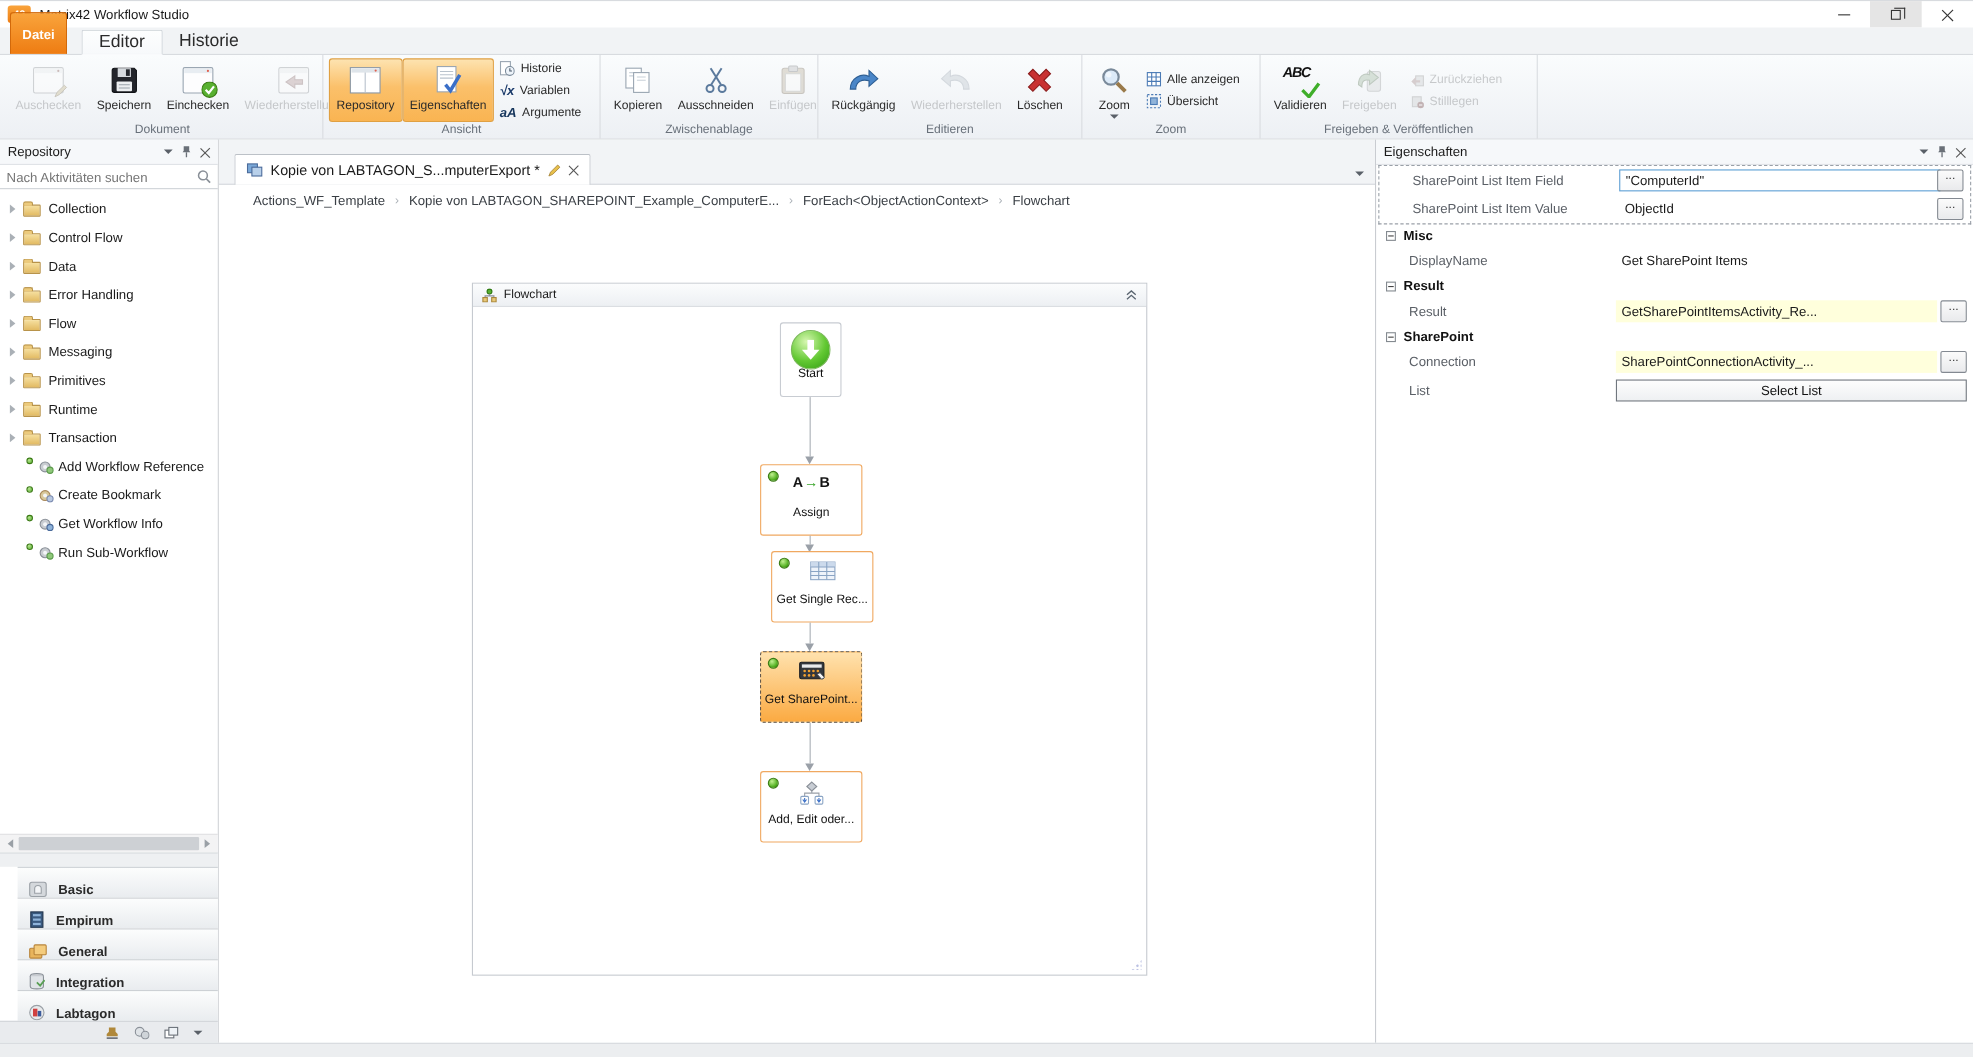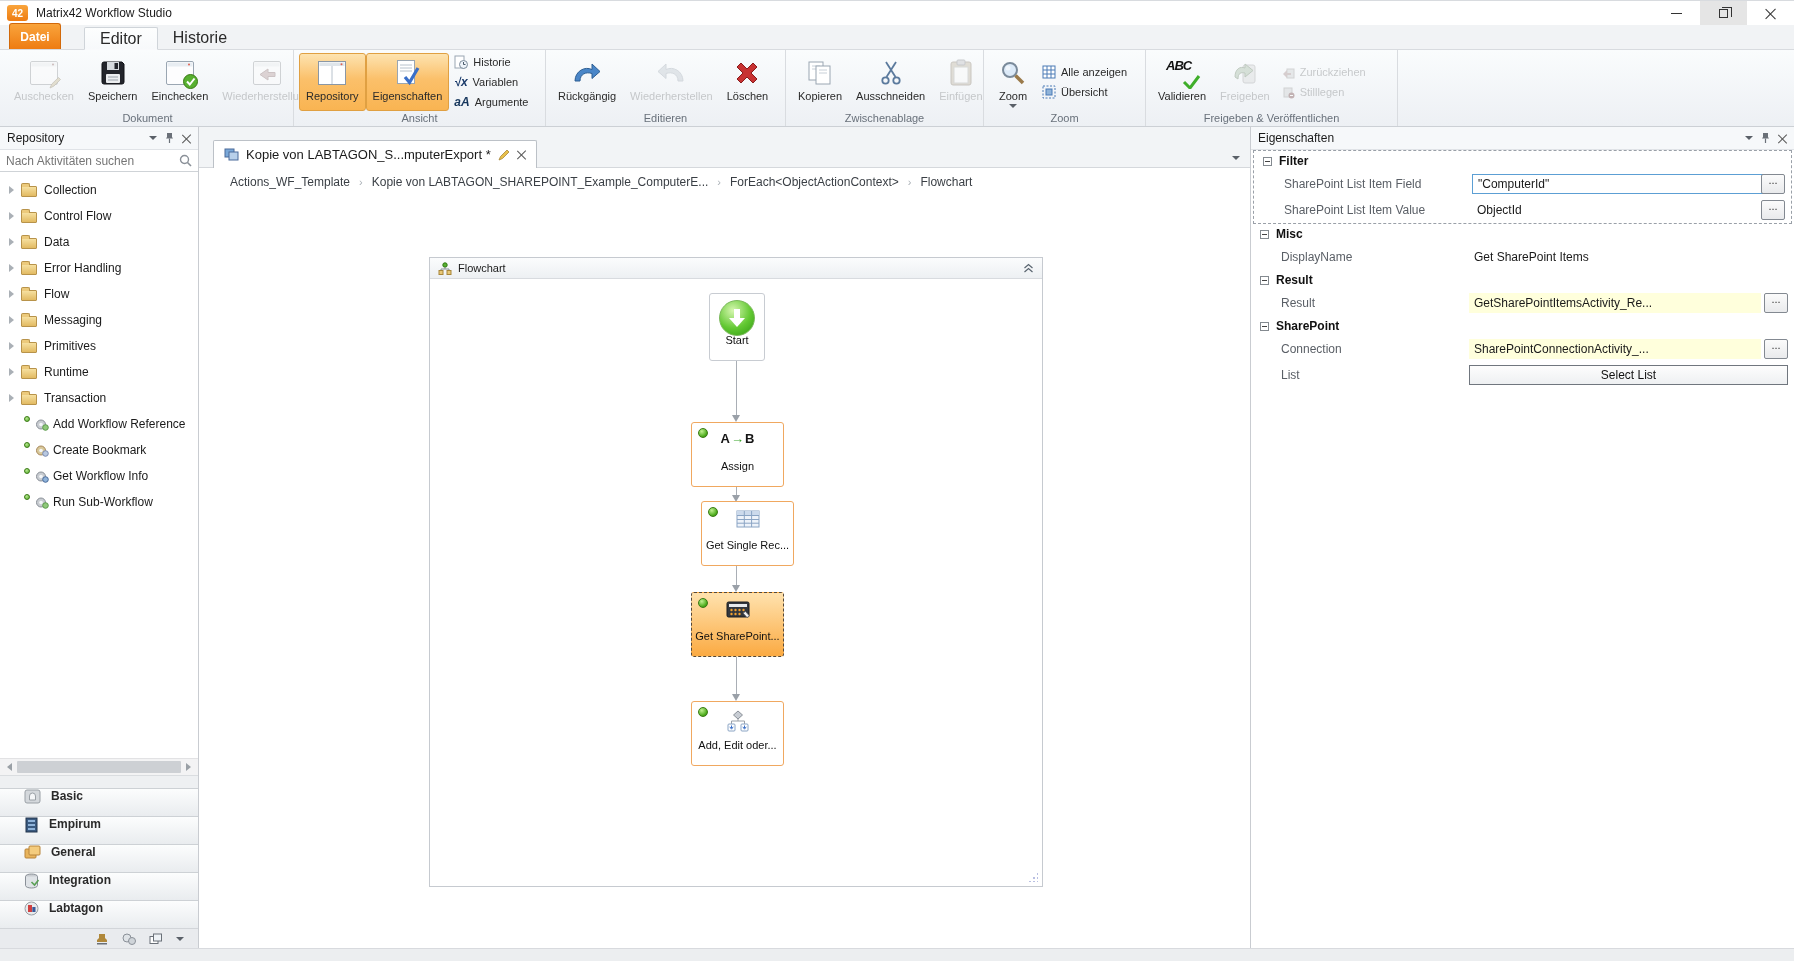--- a/index.html
+++ b/index.html
@@ -16,21 +16,21 @@
   .glyph-min { width:11px; height:1px; background:#333; }
   .glyph-restore { width:9px; height:9px; border:1px solid #333; position:relative; background:transparent; }
   .glyph-restore::before { content:""; position:absolute; top:-3px; left:2px; width:9px; height:9px; border-top:1px solid #333; border-right:1px solid #333; }
   .glyph-x { position:relative; width:11px; height:11px; }
   .glyph-x::before, .glyph-x::after { content:""; position:absolute; left:5px; top:-1px; width:1.4px; height:14px; background:#333; }
   .glyph-x::before { transform:rotate(45deg); }
   .glyph-x::after { transform:rotate(-45deg); }
 
   
   .ribbon-tabrow { position:absolute; top:25px; left:0; right:0; height:25px; background:#f1f3f5; border-bottom:1px solid #d8dbdf; display:flex; align-items:flex-end; padding-left:9px; }
-  .tab-datei { width:52px; height:26px; background:linear-gradient(#f9a43c,#ee7c12); border:1px solid #d2690a; border-bottom:none; border-radius:3px 3px 0 0; color:#fff; font-weight:bold; font-size:12px; display:flex; align-items:center; justify-content:center; margin-right:23px; }
+  .tab-datei { width:52px; height:38px; background:linear-gradient(#f9a43c,#ee7c12); border:1px solid #d2690a; border-bottom:none; border-radius:3px 3px 0 0; color:#fff; font-weight:bold; font-size:12px; display:flex; align-items:center; justify-content:center; margin-right:13px; }
   .tab-item { padding:0 15px; height:23px; font-size:16px; color:#2a2a2a; display:flex; align-items:center; }
   .tab-item.active { background:linear-gradient(#fdfefe,#f7f9fb); border:1px solid #cfd4d9; border-bottom:1px solid #f9fafc; border-radius:2px 2px 0 0; margin-bottom:-1px; }
 
   
   .ribbon { position:absolute; top:50px; left:0; right:0; height:77px; background:linear-gradient(#fafcfd,#edf0f4); border-bottom:1px solid #ccd0d5; display:flex; align-items:stretch; padding-left:2px; }
   .rgroup { position:relative; border-right:1px solid #d9dce0; padding:3px 5px 16px 5px; display:flex; align-items:flex-start; }
   .rgroup-label { position:absolute; left:0; right:0; bottom:2px; text-align:center; font-size:11px; color:#68707a; white-space:nowrap; }
   .bigbtn { display:flex; flex-direction:column; align-items:center; justify-content:flex-start; padding:3px 6px 0; border-radius:3px; height:58px; border:1px solid transparent; }
   .bigbtn .icon32 { width:34px; height:31px; display:flex; align-items:center; justify-content:center; position:relative; }
   .bigbtn .blabel { font-size:11px; color:#2a2a2a; margin-top:2px; white-space:nowrap; }
@@ -66,21 +66,21 @@
   .expander { width:0; height:0; border-top:4px solid transparent; border-bottom:4px solid transparent; border-left:5px solid #aab0b6; flex:none; }
   .folder { width:16px; height:11px; background:linear-gradient(#f6e0a0,#e2ba62); border:1px solid #b8934a; border-radius:1px; position:relative; flex:none; margin-top:2px; }
   .folder::before { content:""; position:absolute; top:-4px; left:-1px; width:7px; height:3px; background:#ecca7c; border:1px solid #b8934a; border-bottom:none; border-radius:2px 2px 0 0; }
   .arow { padding-left:24px; gap:4px; }
   .sup-dot { width:6px; height:6px; border-radius:50%; background:radial-gradient(circle at 35% 30%,#b8e890,#58b030); border:1px solid #3a7a14; align-self:flex-start; margin-top:5px; flex:none; }
   .hscroll { height:17px; background:#f3f3f4; border-top:1px solid #e2e2e4; display:flex; align-items:center; flex:none; padding:0 2px; }
   .hs-left { width:0; height:0; border-top:4px solid transparent; border-bottom:4px solid transparent; border-right:5px solid #9aa0a6; margin:0 5px; }
   .hs-right { width:0; height:0; border-top:4px solid transparent; border-bottom:4px solid transparent; border-left:5px solid #9aa0a6; margin:0 5px; }
   .hs-thumb { flex:1; height:12px; background:#cdd0d4; border-radius:1px; }
   .spacer13 { height:13px; background:#eef0f2; border-top:1px solid #dadde0; flex:none; }
-  .acc-row { height:28px; display:flex; align-items:flex-start; gap:10px; padding-left:24px; font-size:12px; font-weight:bold; color:#2a2a2a; background:linear-gradient(#fcfdfd,#e9ecef); border-top:1px solid #cdd1d5; flex:none; }
+  .acc-row { height:28px; display:flex; align-items:flex-end; gap:10px; padding-left:10px; font-size:12px; font-weight:bold; color:#2a2a2a; background:linear-gradient(#fcfdfd,#e9ecef); border-top:1px solid #cdd1d5; flex:none;margin-left:16px; }
   .panel-footer { height:20px; background:#e9ebee; border-top:1px solid #d2d5d9; display:flex; align-items:center; justify-content:flex-end; gap:13px; padding-right:14px; margin-top:auto; flex:none; }
 
   
   .editor { position:absolute; top:127px; left:199px; width:1051px; bottom:13px; background:#fff; display:flex; flex-direction:column; }
   .tabstrip { height:41px; background:#f2f4f6; border-bottom:1px solid #d5d8dc; display:flex; align-items:flex-end; padding-left:14px; position:relative; flex:none; }
   .doc-tab { height:28px; background:#fff; border:1px solid #bcc1c7; border-bottom:none; border-radius:2px 2px 0 0; display:flex; align-items:center; gap:7px; padding:0 10px; margin-bottom:-1px; font-size:13px; font-weight:normal; color:#1a1a1a; }
   .strip-caret { position:absolute; right:10px; bottom:7px; }
   .breadcrumb { height:27px; display:flex; align-items:center; gap:9px; padding-left:31px; font-size:12px; color:#3a3f45; background:#fff; flex:none; }
   .bc-sep { color:#aab0b6; font-size:11px; }
   .canvas { flex:1; position:relative; background:#fff; }
@@ -256,48 +256,20 @@
           <span>Variablen</span>
         </div>
         <div class="smallbtn">
           <span class="icon-text" style="color:#16365c">aA</span>
           <span>Argumente</span>
         </div>
       </div>
       <div class="rgroup-label">Ansicht</div>
     </div>
 
-    <div class="rgroup" style="width:240px">
-      <div class="bigbtn">
-        <div class="icon32">
-          <svg width="30" height="22" viewBox="0 0 30 22">
-              <path d="M3 19 C3 9, 13 4, 20 7.5 L20 2 L28 9.5 L20 16.5 L20 11.5 C14 9.5, 8 12, 8 19 Z" fill="#4a86c8" stroke="#2d5e93"></path>
-            </svg>
-        </div>
-        <div class="blabel">Rückgängig</div>
-      </div>
-      <div class="bigbtn disabled">
-        <div class="icon32">
-          <svg width="30" height="22" viewBox="0 0 30 22" style="transform:scaleX(-1)">
-              <path d="M3 19 C3 9, 13 4, 20 7.5 L20 2 L28 9.5 L20 16.5 L20 11.5 C14 9.5, 8 12, 8 19 Z" fill="#b9cfe6" stroke="#9ab5d2"></path>
-            </svg>
-        </div>
-        <div class="blabel">Wiederherstellen</div>
-      </div>
-      <div class="bigbtn">
-        <div class="icon32">
-          <svg width="28" height="28" viewBox="0 0 28 28">
-              <path d="M4 8 L8 4 L14 10 L20 4 L24 8 L18 14 L24 20 L20 24 L14 18 L8 24 L4 20 L10 14 Z" fill="#c83232" stroke="#8a1a1a"></path>
-            </svg>
-        </div>
-        <div class="blabel">Löschen</div>
-      </div>
-      <div class="rgroup-label">Editieren</div>
-    </div>
-
     <div class="rgroup" style="width:198px">
       <div class="bigbtn">
         <div class="icon32">
           <svg width="26" height="26">
               <rect x="2" y="2" width="14" height="18" fill="#fff" stroke="#9aa6b2"></rect>
               <line x1="5" y1="6" x2="13" y2="6" stroke="#c8d0d8"></line>
               <line x1="5" y1="9" x2="13" y2="9" stroke="#c8d0d8"></line>
               <rect x="9" y="6" width="14" height="18" fill="#fff" stroke="#9aa6b2"></rect>
               <line x1="12" y1="10" x2="20" y2="10" stroke="#c8d0d8"></line>
               <line x1="12" y1="13" x2="20" y2="13" stroke="#c8d0d8"></line>
@@ -322,20 +294,48 @@
         <div class="icon32">
           <svg width="24" height="28">
               <rect x="2" y="3" width="20" height="23" rx="2" fill="#d8b97e" stroke="#a8895a"></rect>
               <rect x="8" y="1" width="8" height="5" rx="1" fill="#c0c6cc" stroke="#8a9098"></rect>
               <rect x="5" y="8" width="14" height="16" fill="#fbfbf6" stroke="#b8b8a8"></rect>
             </svg>
         </div>
         <div class="blabel">Einfügen</div>
       </div>
       <div class="rgroup-label">Zwischenablage</div>
+    </div>
+
+    <div class="rgroup" style="width:240px">
+      <div class="bigbtn">
+        <div class="icon32">
+          <svg width="30" height="22" viewBox="0 0 30 22">
+              <path d="M3 19 C3 9, 13 4, 20 7.5 L20 2 L28 9.5 L20 16.5 L20 11.5 C14 9.5, 8 12, 8 19 Z" fill="#4a86c8" stroke="#2d5e93"></path>
+            </svg>
+        </div>
+        <div class="blabel">Rückgängig</div>
+      </div>
+      <div class="bigbtn disabled">
+        <div class="icon32">
+          <svg width="30" height="22" viewBox="0 0 30 22" style="transform:scaleX(-1)">
+              <path d="M3 19 C3 9, 13 4, 20 7.5 L20 2 L28 9.5 L20 16.5 L20 11.5 C14 9.5, 8 12, 8 19 Z" fill="#b9cfe6" stroke="#9ab5d2"></path>
+            </svg>
+        </div>
+        <div class="blabel">Wiederherstellen</div>
+      </div>
+      <div class="bigbtn">
+        <div class="icon32">
+          <svg width="28" height="28" viewBox="0 0 28 28">
+              <path d="M4 8 L8 4 L14 10 L20 4 L24 8 L18 14 L24 20 L20 24 L14 18 L8 24 L4 20 L10 14 Z" fill="#c83232" stroke="#8a1a1a"></path>
+            </svg>
+        </div>
+        <div class="blabel">Löschen</div>
+      </div>
+      <div class="rgroup-label">Editieren</div>
     </div>
 
     <div class="rgroup" style="width:162px">
       <div class="bigbtn">
         <div class="icon32">
           <svg width="26" height="26">
               <circle cx="10" cy="10" r="7" fill="#dceaf8" stroke="#7a8a9a" stroke-width="2"></circle>
               <circle cx="8" cy="8" r="2.5" fill="#f0f6fc"></circle>
               <line x1="15.5" y1="15.5" x2="23" y2="23" stroke="#9a7a4a" stroke-width="3.5"></line>
             </svg>
@@ -744,24 +744,20 @@
               <path d="M2 1 h5 v4 l1 1.5 H1 L2 5 Z" fill="#6a7078"></path>
               <line x1="4.5" y1="6.5" x2="4.5" y2="11" stroke="#6a7078" stroke-width="1.2"></line>
             </svg>
           </span>
         <span class="x-small"></span>
       </span>
     </div>
     <div class="pgrid">
 
       <div class="filter-wrap">
-        <div class="psection">
-          <span class="expand-box"></span>
-          <span>Filter</span>
-        </div>
         <div class="prow">
           <span class="plabel">SharePoint List Item Field</span>
           <span class="pvalue editbox">"ComputerId"</span>
           <span class="pbtn">...</span>
         </div>
         <div class="prow">
           <span class="plabel">SharePoint List Item Value</span>
           <span class="pvalue">ObjectId</span>
           <span class="pbtn">...</span>
         </div>

